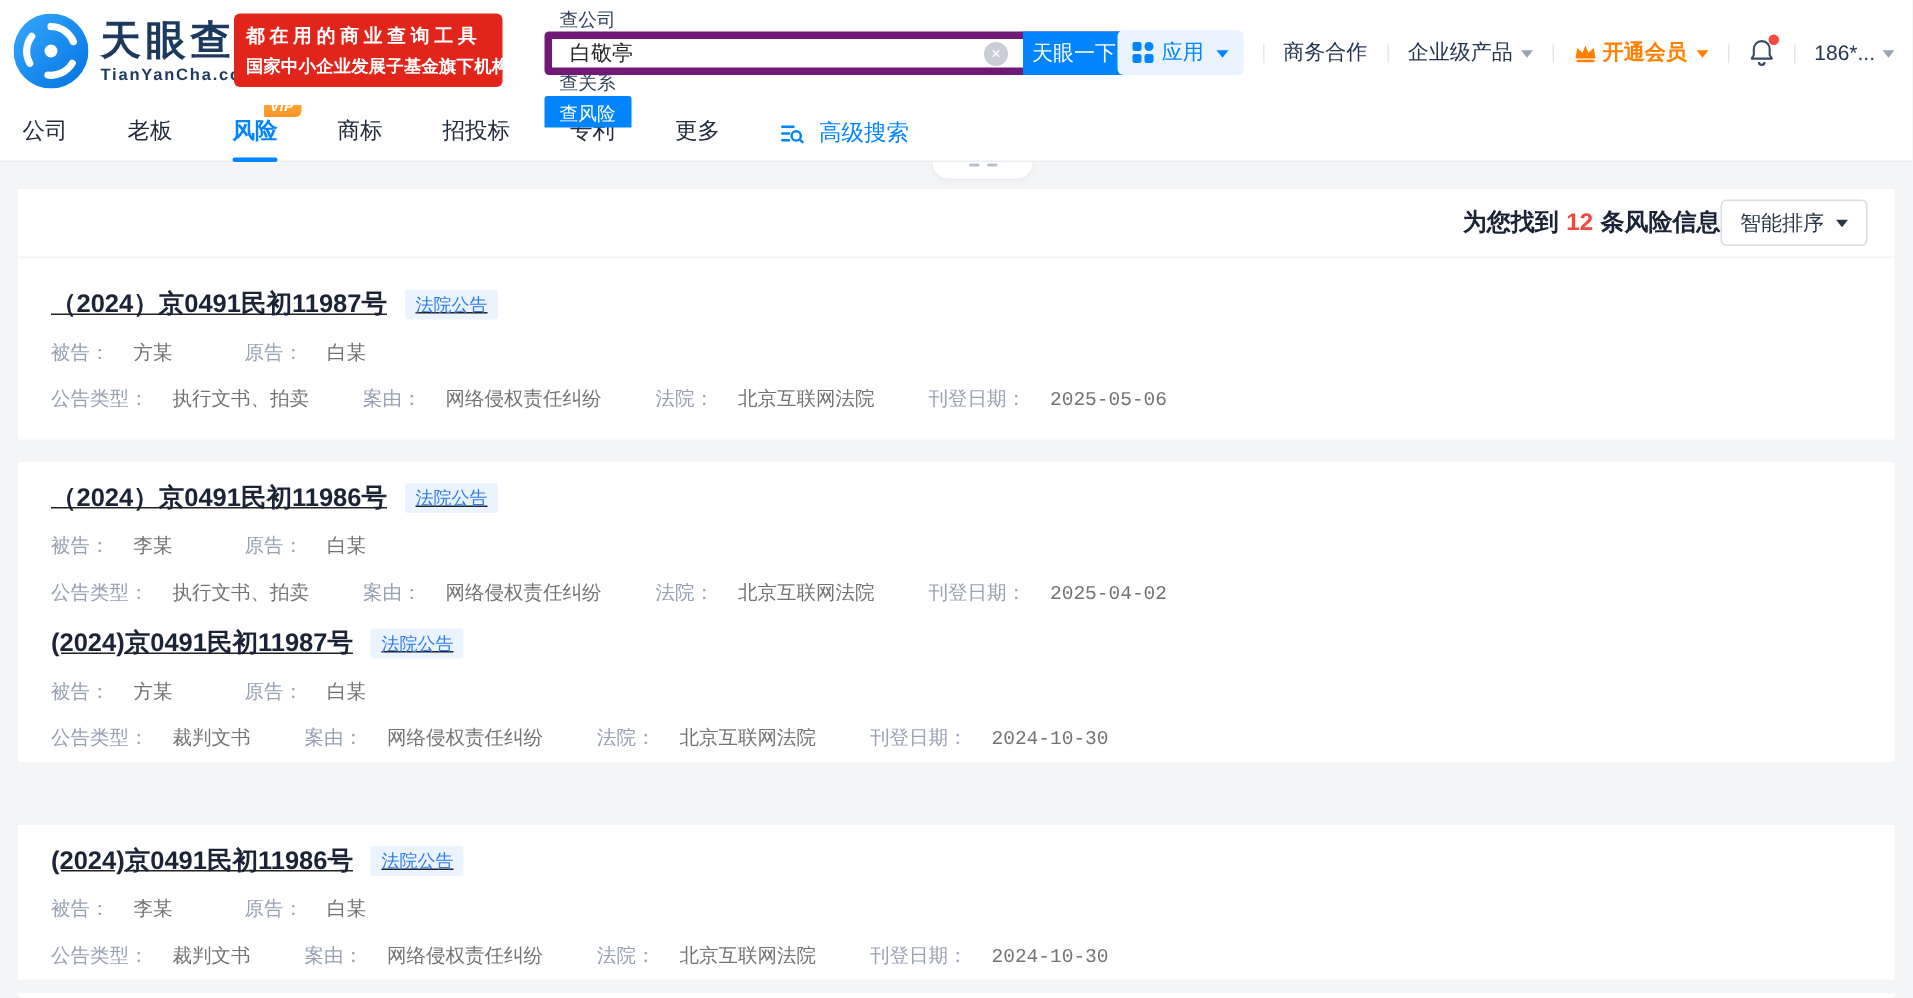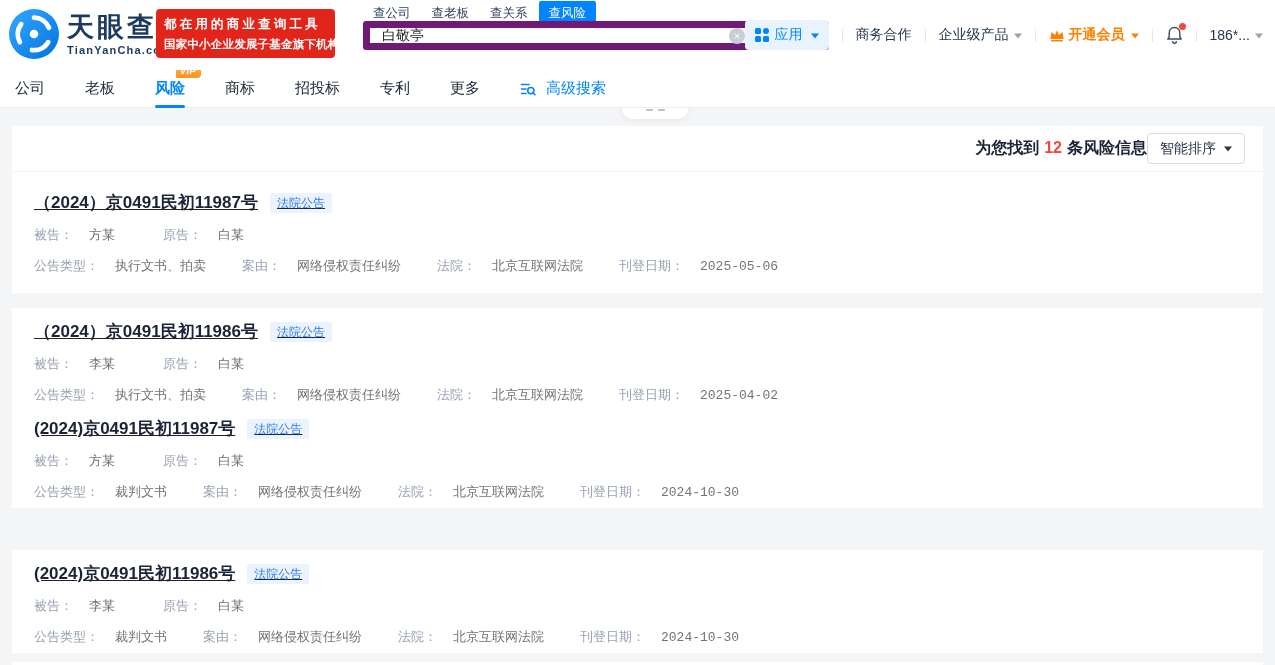--- a/index.html
+++ b/index.html
@@ -15,25 +15,25 @@
   .logo { position:absolute; left:9px; top:9px; display:flex; align-items:center; cursor:pointer; }
   .logo-icon { width:50px; height:50px; }
   .logo-text { margin-left:8px; color:#1c3a5e; }
   .logo-cn { font-size:27px; font-weight:bold; letter-spacing:3px; line-height:30px; }
   .logo-en { font-size:11px; font-weight:bold; letter-spacing:1.2px; margin-top:2px; }
   .promo { position:absolute; left:156px; top:9px; width:179px; height:49px; background:#e1251b; border-radius:4px;
     color:#fff; display:flex; flex-direction:column; justify-content:center; padding:0 8px; }
   .promo-line1 { font-size:12.5px; font-weight:bold; letter-spacing:3.2px; white-space:nowrap; }
   .promo-line2 { font-size:11.5px; font-weight:bold; letter-spacing:0.2px; margin-top:4px; white-space:nowrap; }
 
-  .search-tabs { position:absolute; left:363px; top:1px; display:flex; height:36px; }
+  .search-tabs { position:absolute; left:363px; top:1px; display:flex; height:36px;flex-direction:column; }
   .search-tab { font-size:12.5px; color:#33435f; padding:4px 10px 0 10px; margin-right:1px; cursor:pointer; white-space:nowrap; }
   .search-tab.active { background:#0084ff; color:#fff; border-radius:2px 2px 0 0; }
 
-  .search-box { position:absolute; left:363px; top:21px; width:466px; height:29px; border:7px solid #701a75;
+  .search-box { position:absolute; left:363px; top:21px; width:391px; height:29px; border:5px solid #701a75;
     border-radius:3px; background:#fff; display:flex; align-items:center;justify-content:space-between; }
   .search-input { flex:1; height:100%; border:none; outline:none; font-size:14px; color:#222; padding-left:12px;
     font-family:inherit; background:transparent; }
   .clear-icon { width:16px; height:16px; border-radius:50%; background:#c9cdd5; color:#fff; font-size:11px;
     line-height:16px; text-align:center; margin-right:10px; cursor:pointer; flex:0 0 auto; }
   .search-btn { width:68px; height:29px; margin:-1px -1px -1px 0; background:#0084ff; color:#ffffff; border:none;
     font-size:14px; border-radius:0 3px 3px 0; cursor:pointer; font-family:inherit; }
 
   .topbar { position:absolute; right:12px; top:20px; height:30px; display:flex; align-items:center;
     font-size:14px; color:#24364f; white-space:nowrap; }

